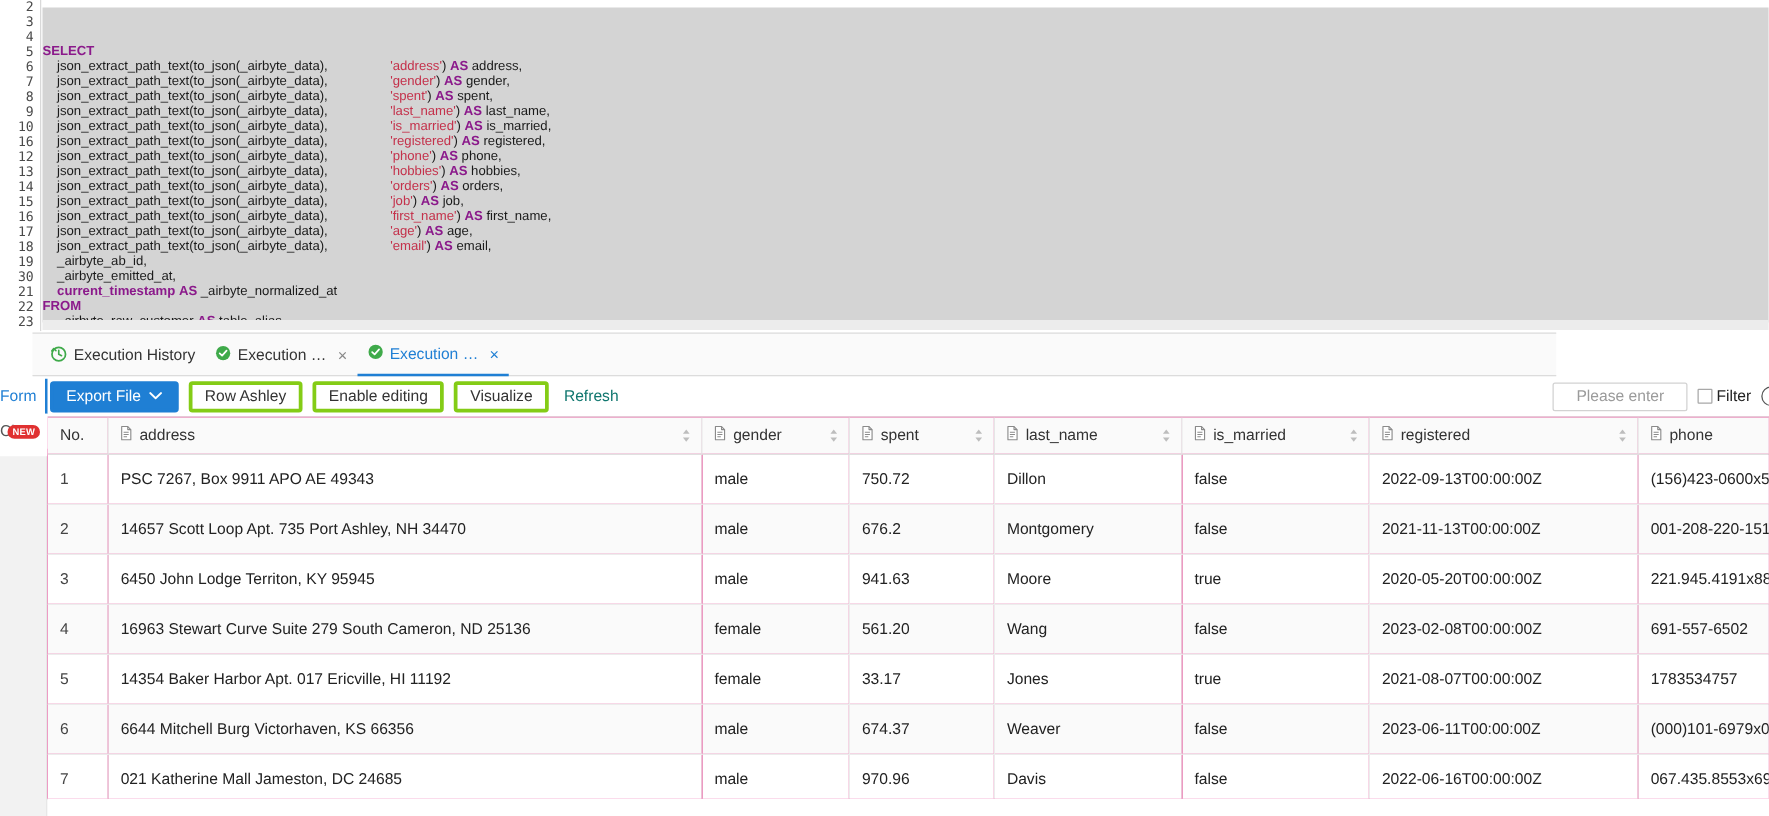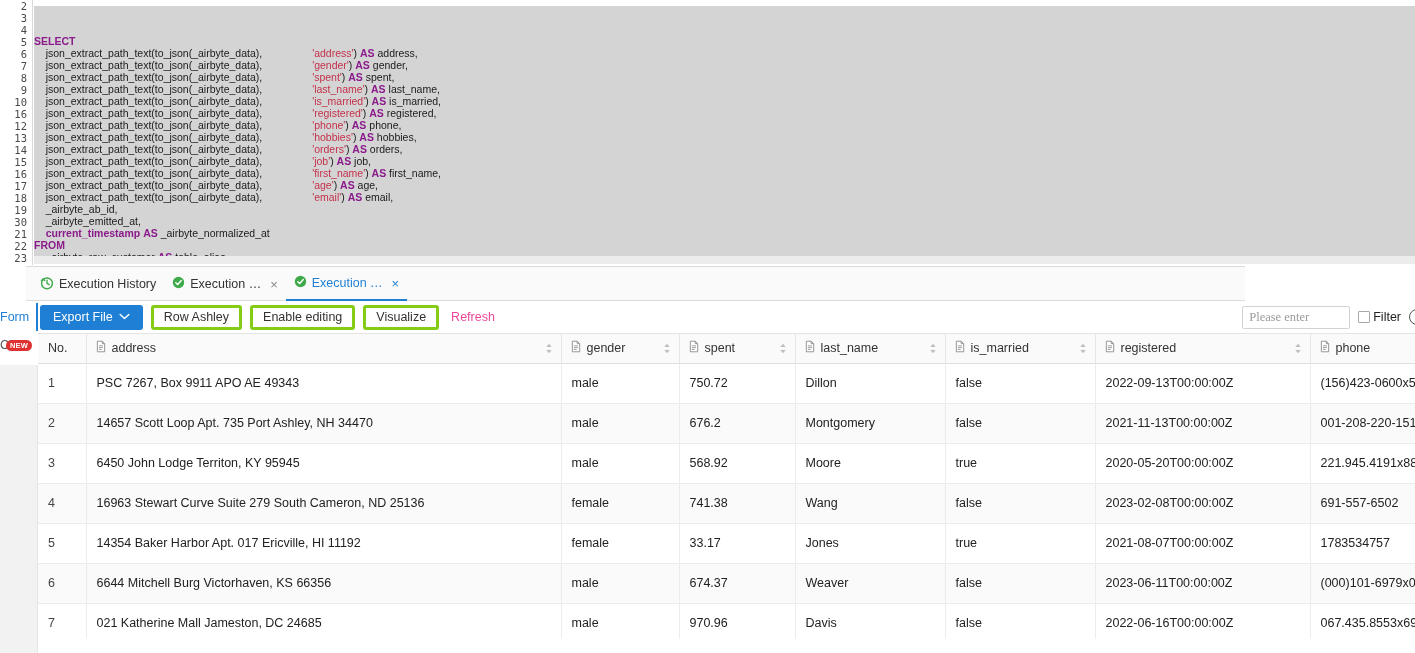--- a/index.html
+++ b/index.html
@@ -155,42 +155,43 @@
     cursor: pointer;
     white-space: nowrap;
   }
   .btn.primary {
     background: #1f7fd4;
     border-color: #1f7fd4;
     color: #ffffff;
   }
   .btn.linky {
     border: none;
-    color: #ec4899;
+    color: #0f766e;
     background: transparent;
     padding: 0 4px;
   }
   .chev { font-size: 9px; line-height: 1; }
 
   #rightctrls {
     position: absolute;
     right: 0px; top: 305px;
     height: 24px;
     display: flex; align-items: center; gap: 8px;
   }
   #search-input {
     width: 108px; height: 23px;
     border: 1px solid #d2d2d2;
     border-radius: 2px;
     background: #fff;
     font-size: 12.5px;
     color: #333;
     padding: 0 6px;
     outline: none;
-    font-family: Liberation Serif, serif;
+    font-family: Liberation Sans, sans-serif;
+    text-align: center;
   }
   #search-input::placeholder { color: #9b9b9b; }
   .chk-wrap { display: flex; align-items: center; gap: 3px; font-size: 12.5px; color: #222; cursor: pointer; }
   .chkbox {
     width: 12px; height: 12px;
     border: 1px solid #a8a8a8;
     background: #fff;
     border-radius: 1px;
     display: inline-block;
   }
@@ -539,31 +540,31 @@
           <td>676.2</td>
           <td>Montgomery</td>
           <td>false</td>
           <td>2021-11-13T00:00:00Z</td>
           <td>001-208-220-1519</td>
         </tr>
         <tr class="odd">
           <td class="idx">3</td>
           <td>6450 John Lodge Territon, KY 95945</td>
           <td>male</td>
-          <td>568.92</td>
+          <td>941.63</td>
           <td>Moore</td>
           <td>true</td>
           <td>2020-05-20T00:00:00Z</td>
           <td>221.945.4191x8872</td>
         </tr>
         <tr class="even">
           <td class="idx">4</td>
           <td>16963 Stewart Curve Suite 279 South Cameron, ND 25136</td>
           <td>female</td>
-          <td>741.38</td>
+          <td>561.20</td>
           <td>Wang</td>
           <td>false</td>
           <td>2023-02-08T00:00:00Z</td>
           <td>691-557-6502</td>
         </tr>
         <tr class="odd">
           <td class="idx">5</td>
           <td>14354 Baker Harbor Apt. 017 Ericville, HI 11192</td>
           <td>female</td>
           <td>33.17</td>

